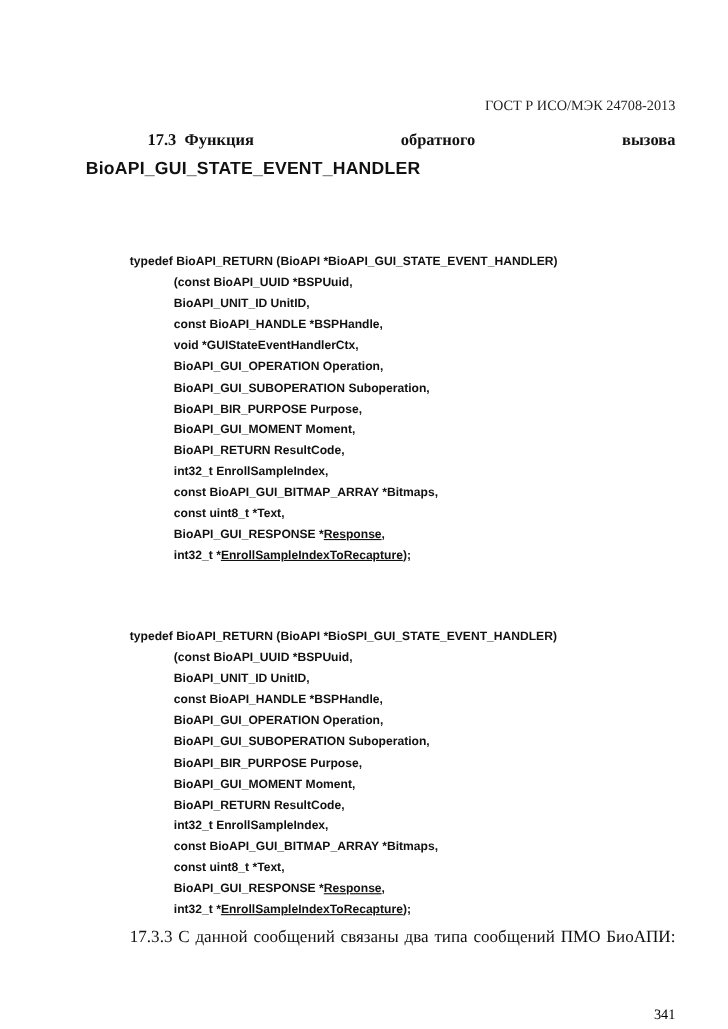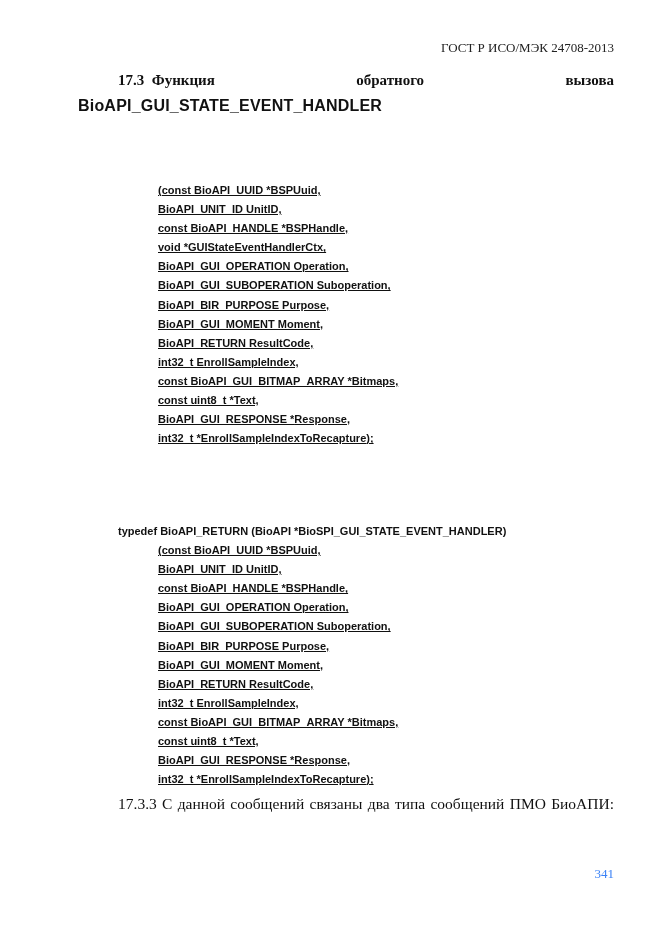--- a/index.html
+++ b/index.html
@@ -1,48 +1,49 @@
 <!DOCTYPE html>
 <html><head>
 <meta charset="utf-8">
 <style>
   html, body { margin: 0; padding: 0; background: #ffffff; }
   body { width: 662px; height: 935px; position: relative; overflow: hidden; color: #111; }
   .serif { font-family: "Liberation Serif", "DejaVu Serif", serif; }
   .sans { font-family: "Liberation Sans", "DejaVu Sans", sans-serif; }
-  .abs { position: absolute; }
+  .abs { position: absolute; margin-top: 48px; }
   .header-code { right: 48px; top: 40px; font-size: 13px; color: #222; }
-  .h-line1 { left: 78px; right: 48px; top: 72px; font-size: 15px; font-weight: bold; display: flex; justify-content: space-between; }
+  .h-line1 { left: 94px; right: 48px; top: 72px; font-size: 15px; font-weight: bold; display: flex; justify-content: space-between; }
   .h-line1 .num { margin-left: 40px; }
   .h-line2 { left: 78px; top: 97px; font-size: 16px; font-weight: bold; letter-spacing: 0.2px; }
   .para { left: 78px; right: 48px; font-size: 15.5px; line-height: 29px; text-align: justify; }
   .para .first { text-indent: 40px; display: block; text-align-last: justify; }
   .code { left: 118px; font-size: 11px; font-weight: bold; line-height: 19.1px; }
   .code .ln { white-space: pre; }
-  .code .ind { padding-left: 40px; text-decoration: underline; }
+  .code .ind { padding-left: 40px; }
   .u { text-decoration: underline; text-align: right; }
   .bold-sans { font-family: "Liberation Sans", "DejaVu Sans", sans-serif; font-weight: bold; font-size: 15px; }
-  .page-num { right: 48px; top: 866px; font-size: 13px; color: #3b82f6; }
+  .page-num { right: 48px; top: 866px; font-size: 13px; color: #000000; }
 </style>
 </head>
 <body>
 
 <div class="abs serif header-code">ГОСТ Р ИСО/МЭК 24708-2013</div>
 
 <div class="abs serif h-line1">
   <span><span class="num">17.3</span>&nbsp;&nbsp;<span>Функция</span></span>
   <span>обратного</span>
   <span>вызова</span>
 </div>
 <div class="abs sans h-line2">BioAPI_GUI_STATE_EVENT_HANDLER</div>
 
 <div class="abs serif para" style="top:124px;">
 </div>
 
 <div class="abs sans code" style="top:181px;">
+  <div class="ln">typedef BioAPI_RETURN (BioAPI *BioAPI_GUI_STATE_EVENT_HANDLER)</div>
   <div class="ln ind">(const BioAPI_UUID *BSPUuid,</div>
   <div class="ln ind">BioAPI_UNIT_ID UnitID,</div>
   <div class="ln ind">const BioAPI_HANDLE *BSPHandle,</div>
   <div class="ln ind">void *GUIStateEventHandlerCtx,</div>
   <div class="ln ind">BioAPI_GUI_OPERATION Operation,</div>
   <div class="ln ind">BioAPI_GUI_SUBOPERATION Suboperation,</div>
   <div class="ln ind">BioAPI_BIR_PURPOSE Purpose,</div>
   <div class="ln ind">BioAPI_GUI_MOMENT Moment,</div>
   <div class="ln ind">BioAPI_RETURN ResultCode,</div>
   <div class="ln ind">int32_t EnrollSampleIndex,</div>

